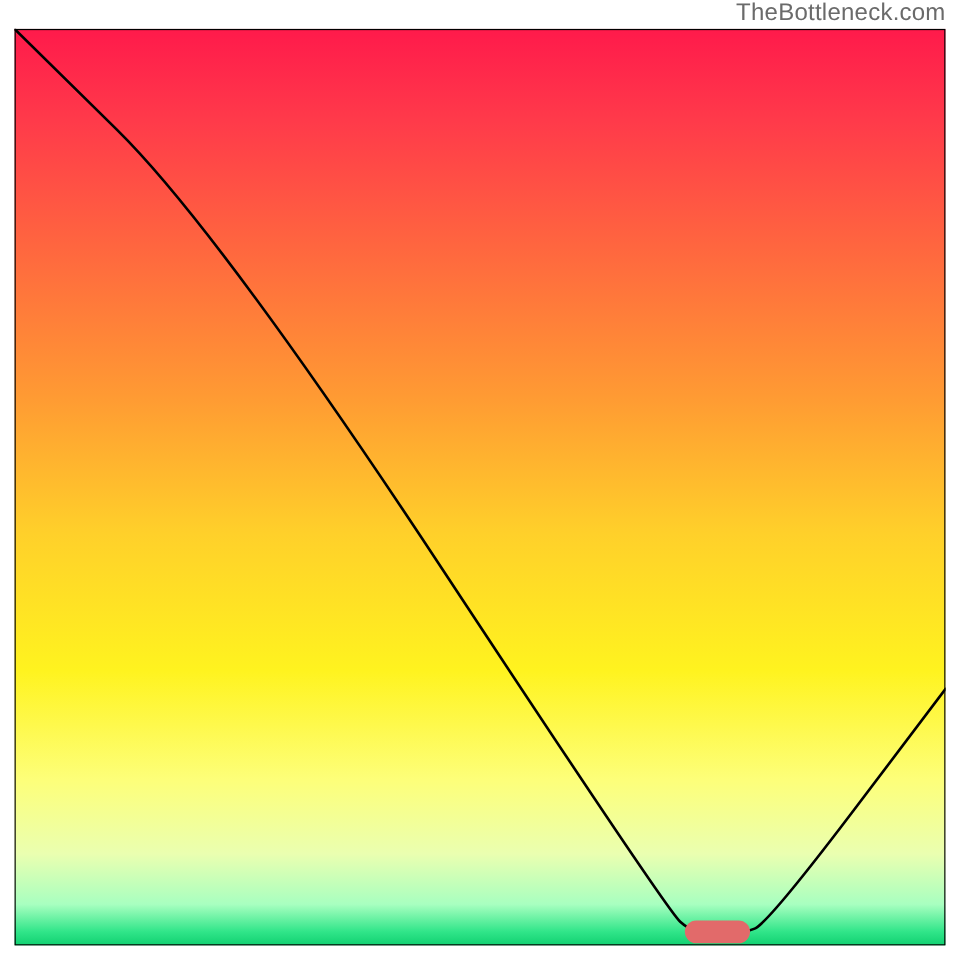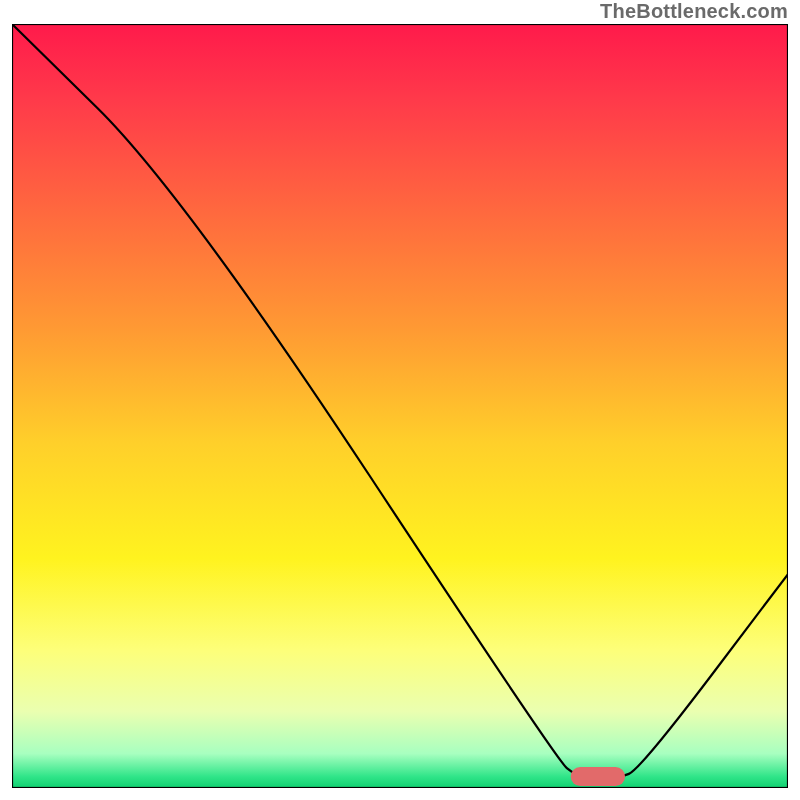--- a/index.html
+++ b/index.html
@@ -15,21 +15,21 @@
     position: relative;
     width: 800px;
     height: 800px;
     box-sizing: border-box;
   }
   .watermark {
     position: absolute;
     top: 0;
     right: 12px;
     font-size: 20px;
-    font-weight: 700;
+    font-weight: 400;
     color: #6a6a6a;
     letter-spacing: 0.2px;
     user-select: none;
   }
   .plot {
     position: absolute;
     left: 12px;
     top: 24px;
     width: 776px;
     height: 764px;

